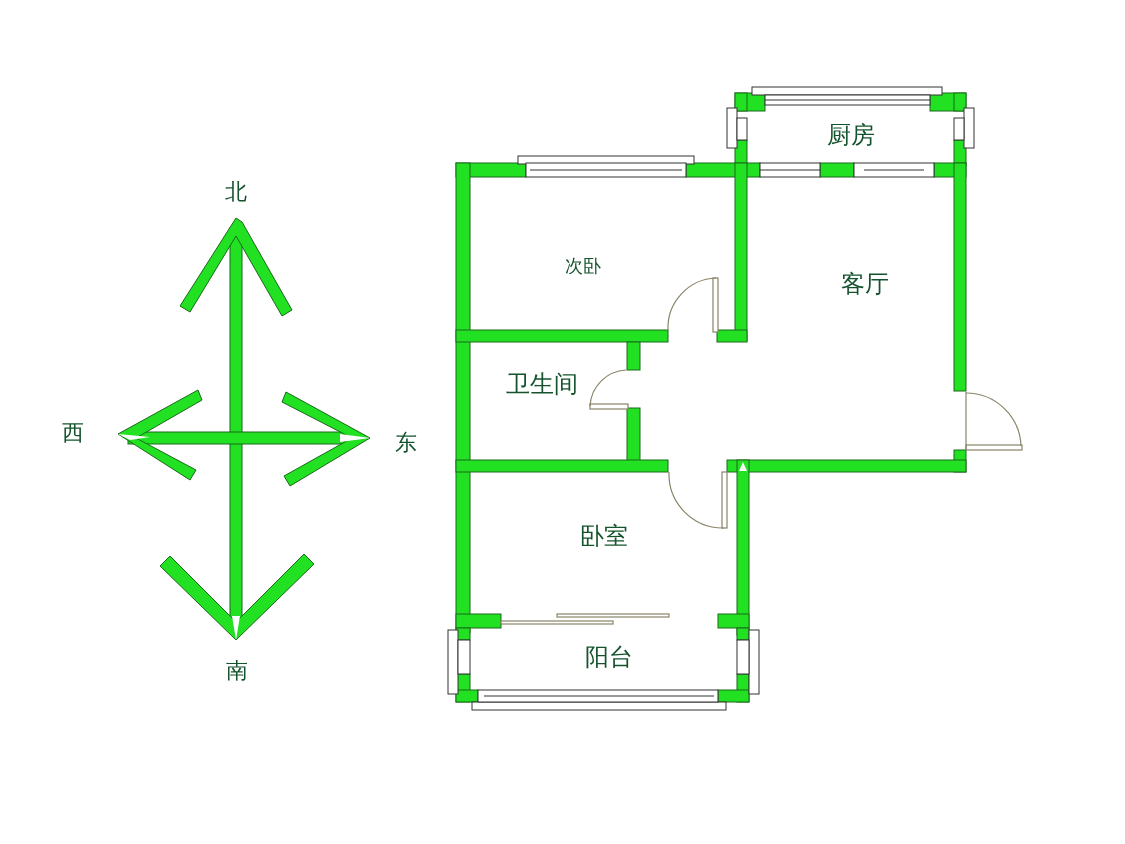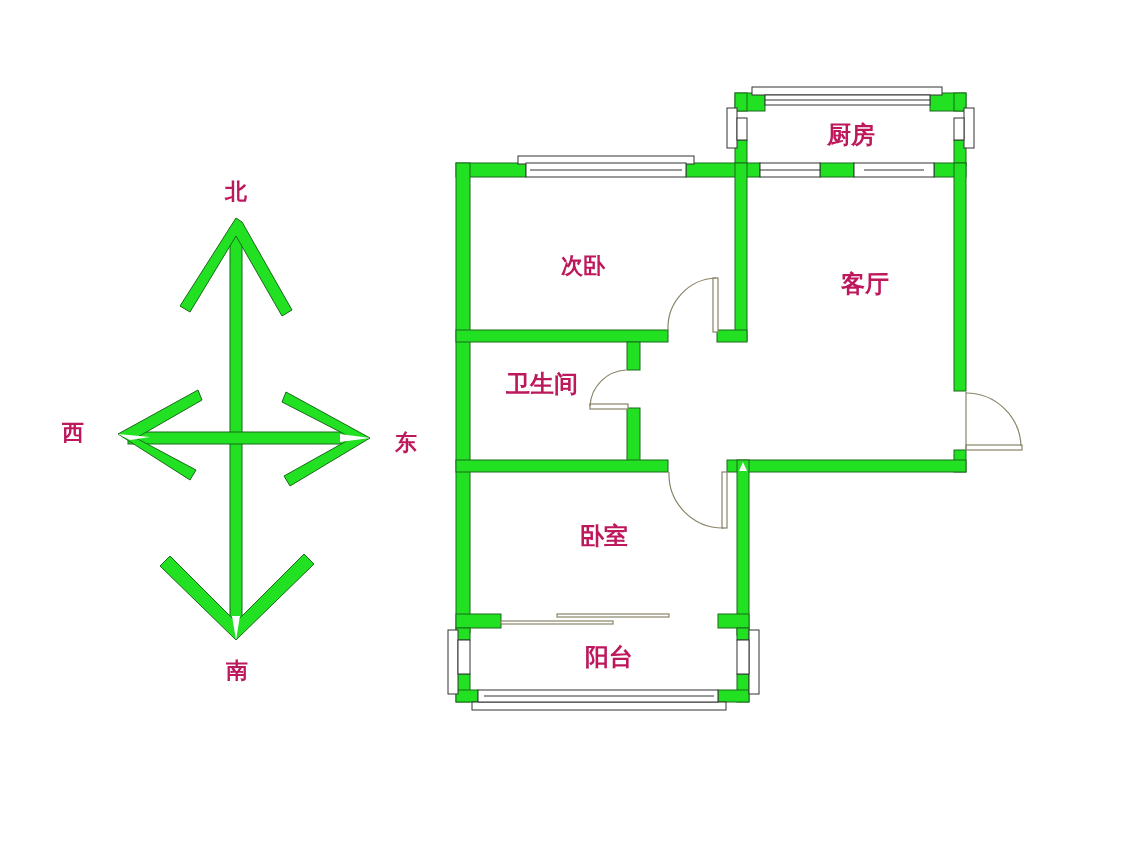--- a/index.html
+++ b/index.html
@@ -1,20 +1,20 @@
 <!DOCTYPE html>
 <html><head>
 <meta charset="utf-8">
 <style>
   html, body { margin:0; padding:0; background:#ffffff; }
   body { width:1125px; height:844px; position:relative; overflow:hidden; font-family:"DejaVu Sans", sans-serif; }
   svg { position:absolute; left:0; top:0; }
-  .lbl { position:absolute; color:#be185d; font-family:"DejaVu Sans", sans-serif; white-space:nowrap; transform:translate(-50%,-50%);font-weight:bold; }
+  .lbl { position:absolute; color:#14532d; font-family:"DejaVu Sans", sans-serif; white-space:nowrap; transform:translate(-50%,-50%); }
   .room { font-size:24px; }
-  .room-sm { font-size:22px; }
+  .room-sm { font-size:18px; }
   .dir { font-size:22px; }
 </style>
 </head>
 <body>
 
 <svg width="1125" height="844" viewBox="0 0 1125 844">
 
   <g fill="#22e022" stroke="#1a6a1a" stroke-width="1">
 
     <rect x="230" y="228" width="12" height="405"></rect>

